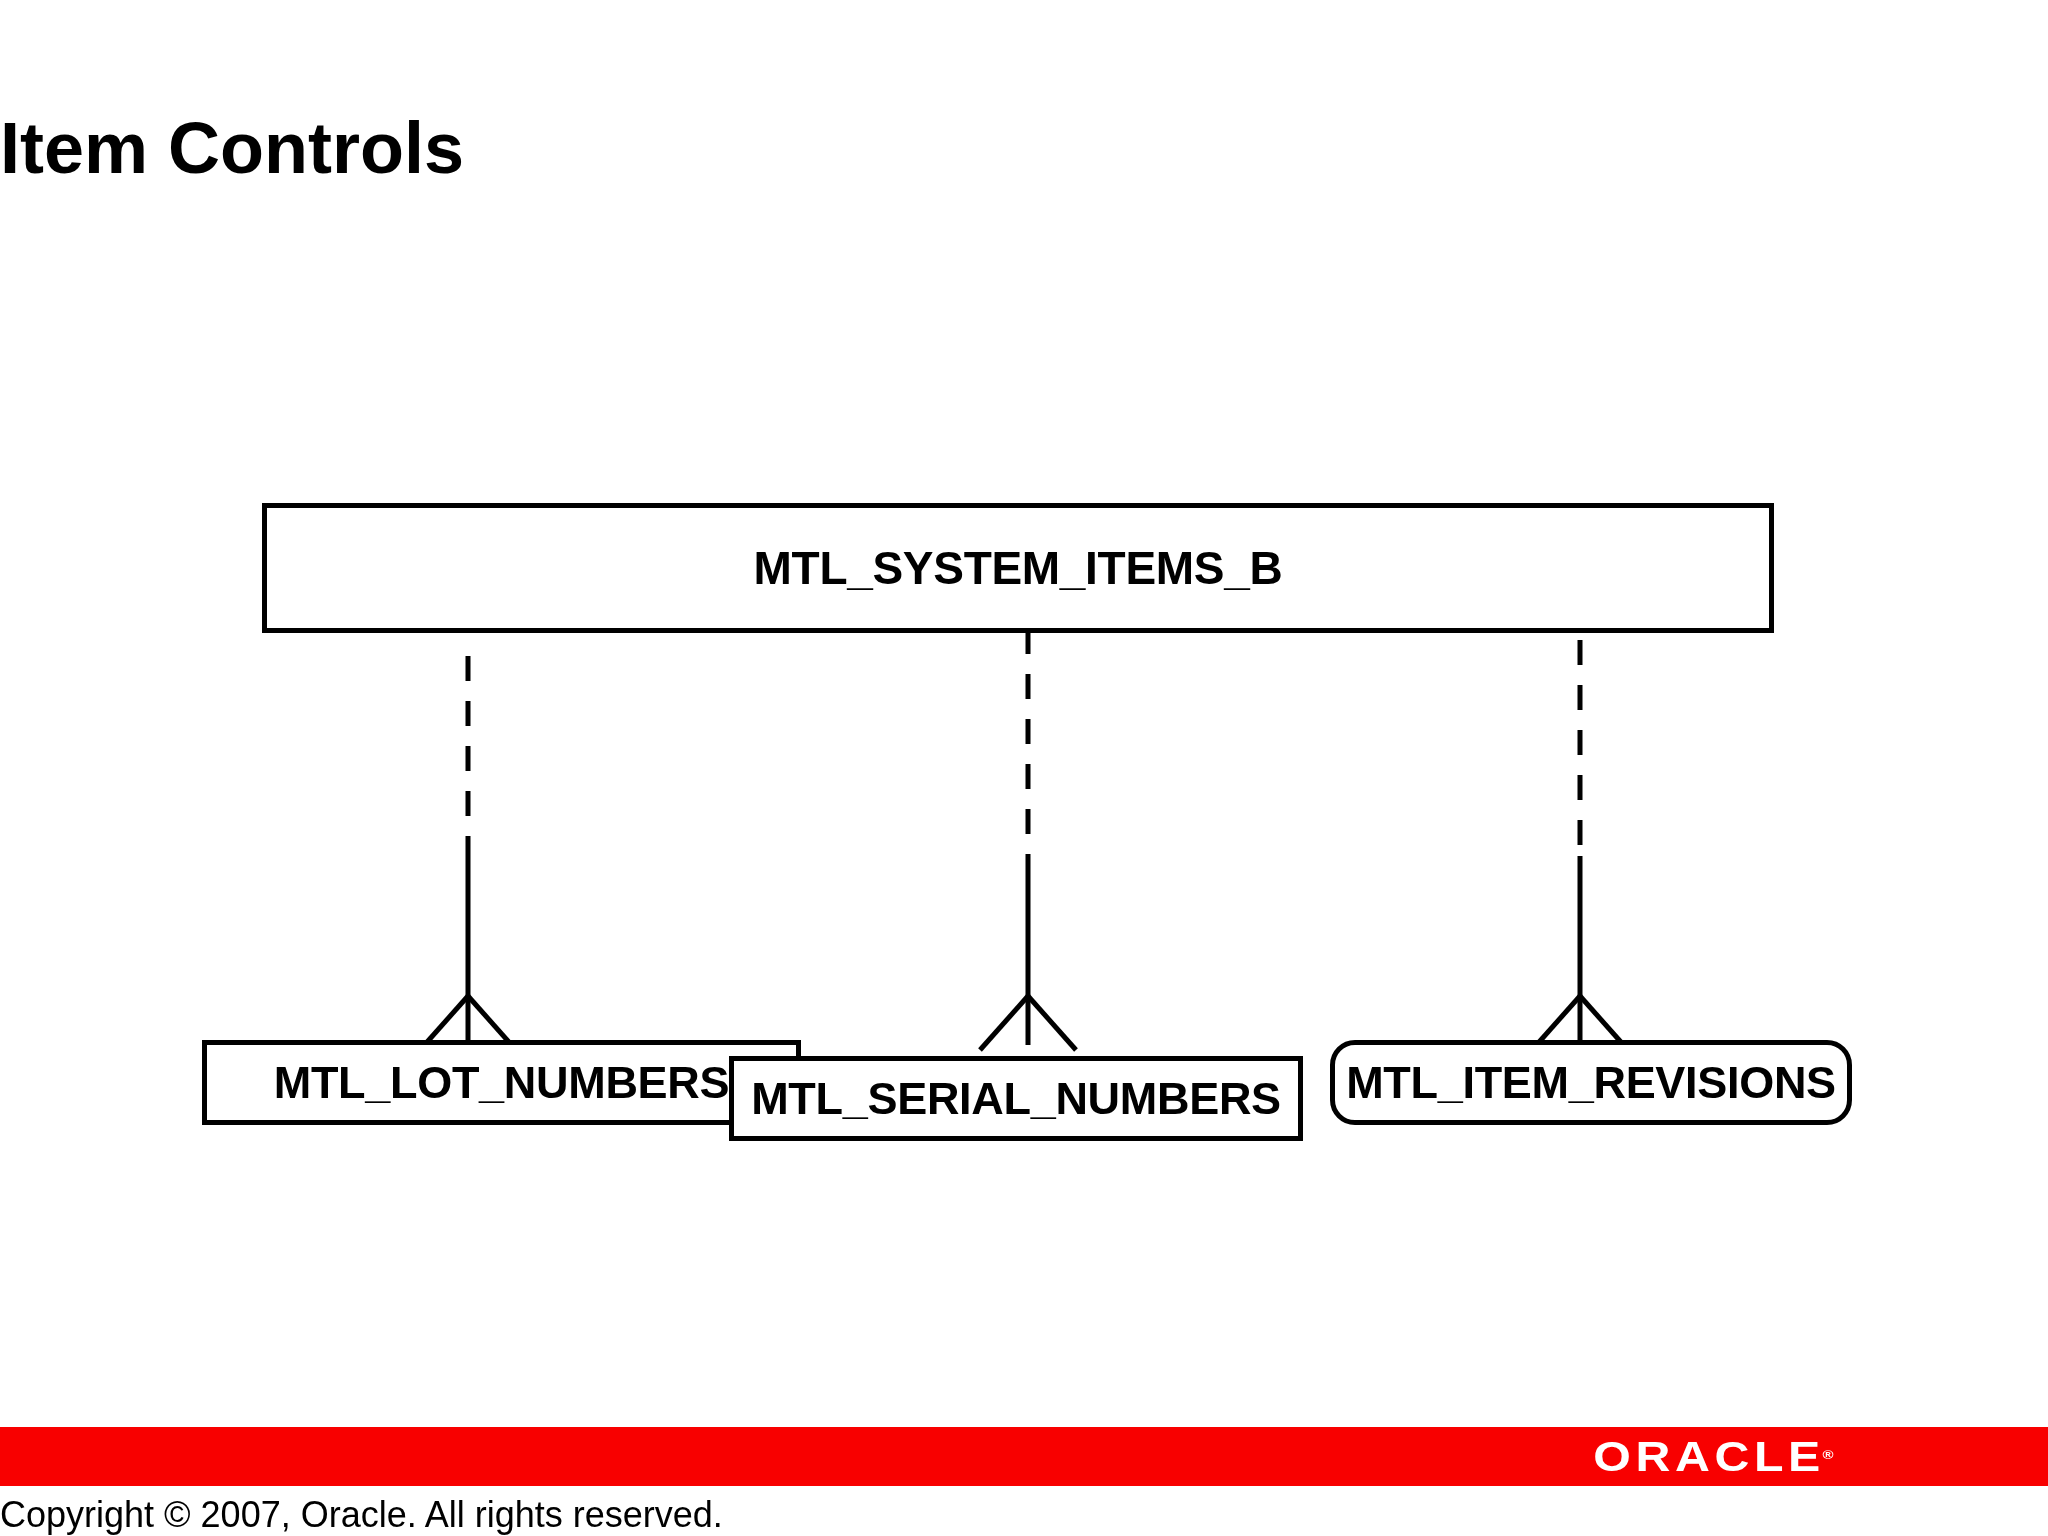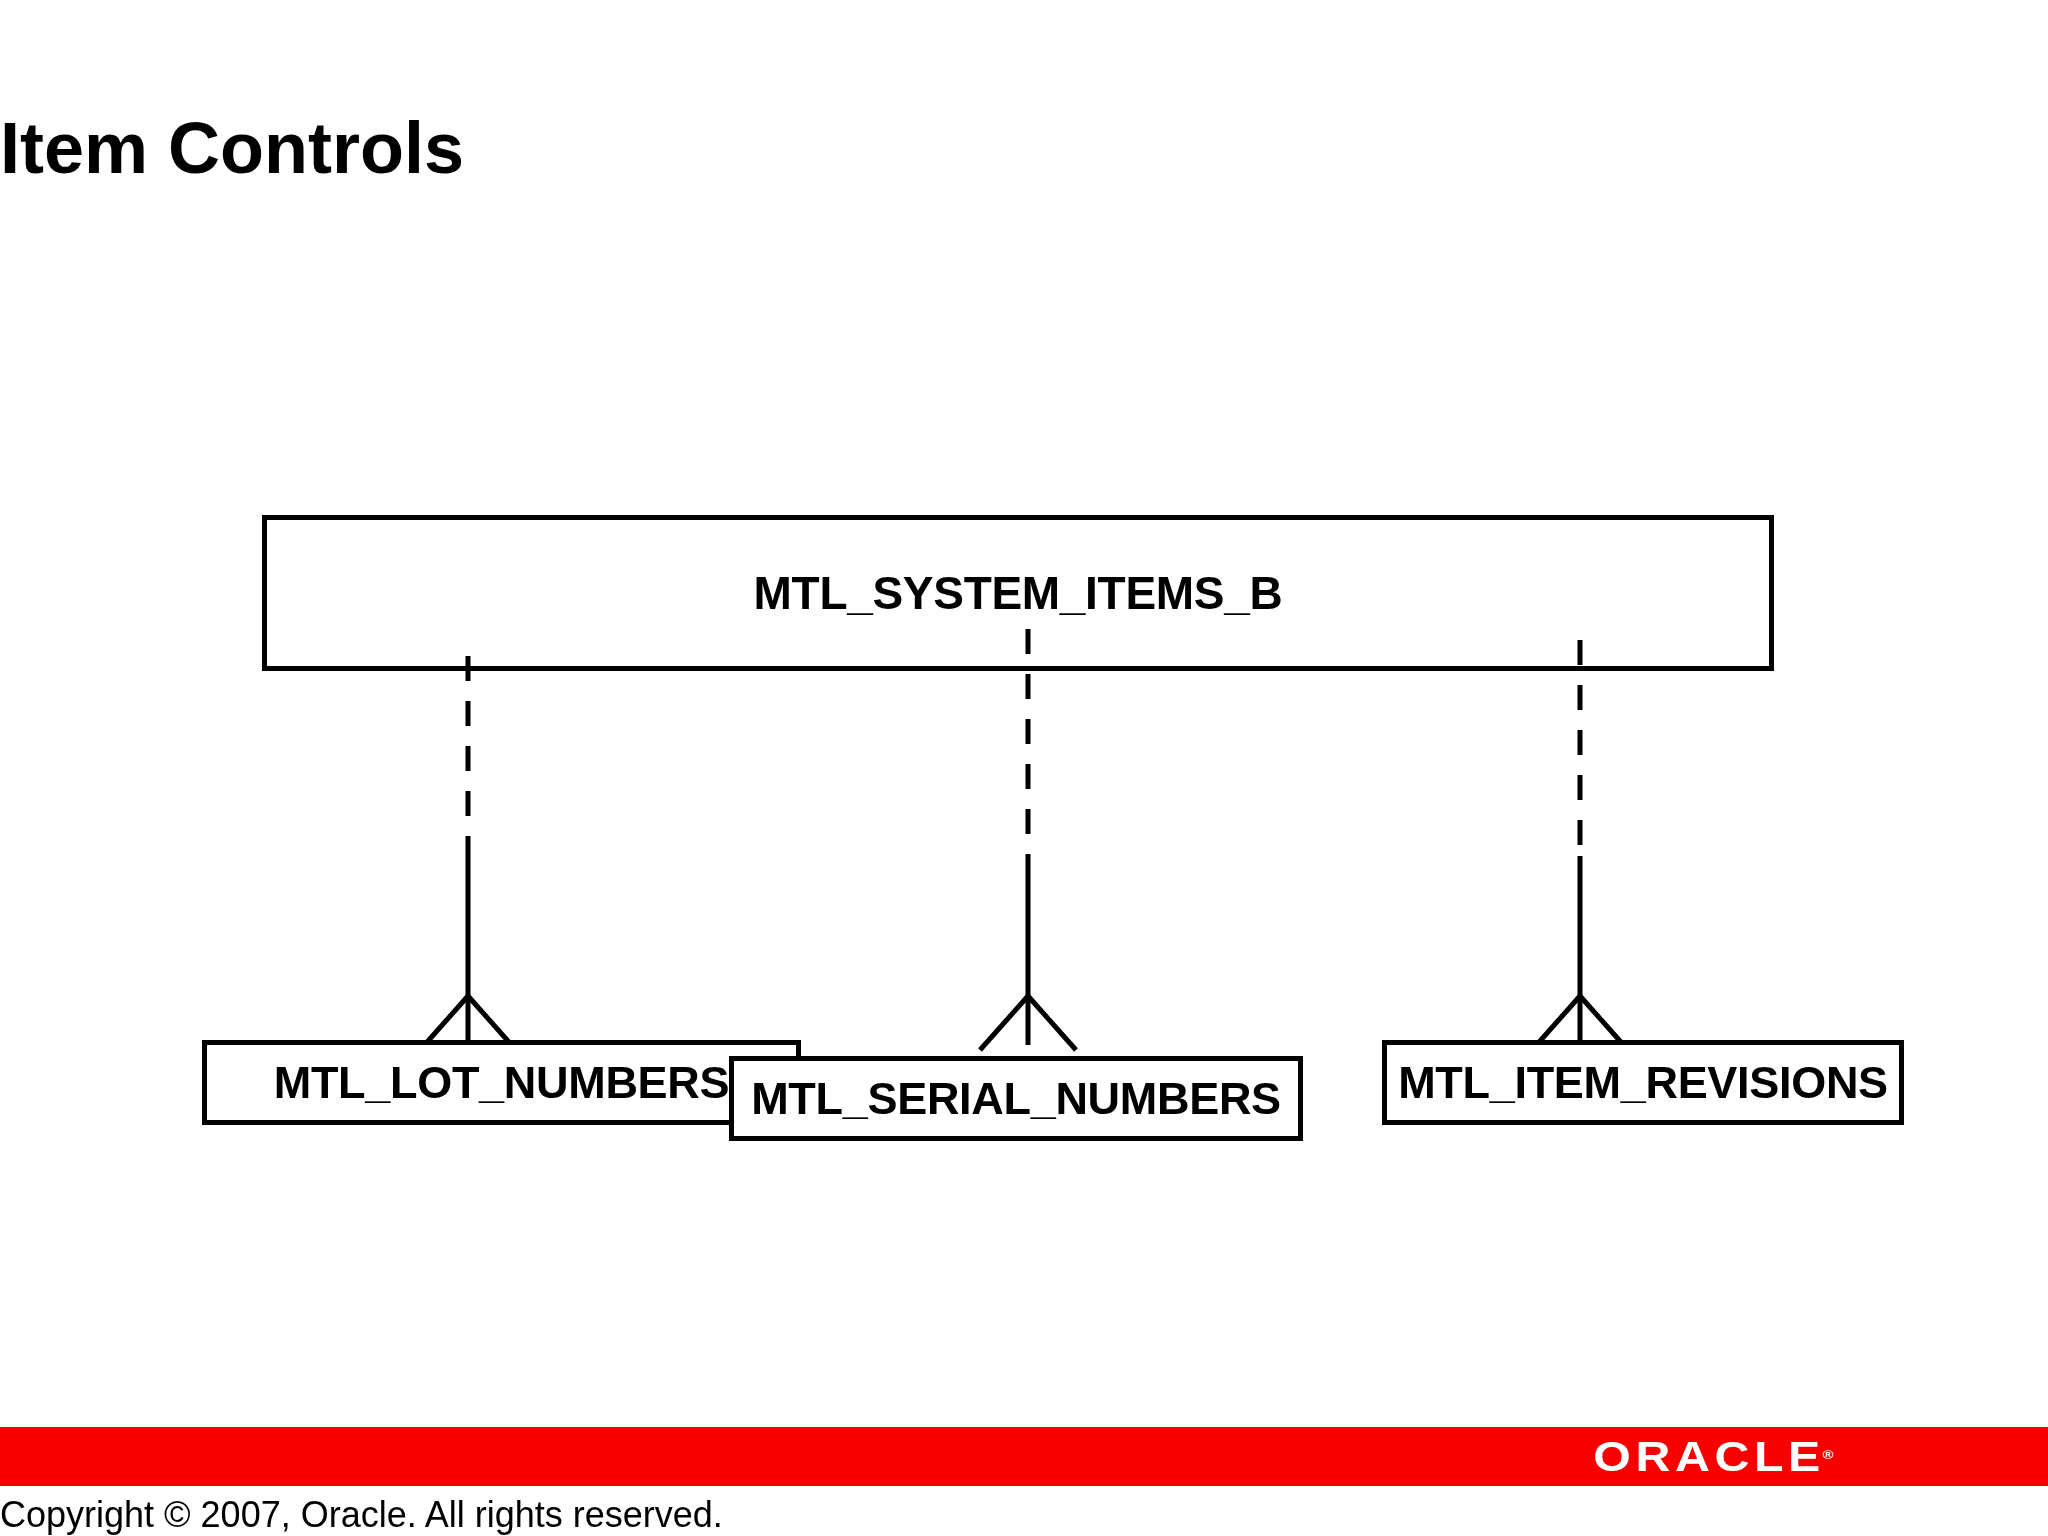--- a/index.html
+++ b/index.html
@@ -16,27 +16,27 @@
   }
   .entity-box {
     position: absolute; box-sizing: border-box;
     border: 5px solid #000000; background: #ffffff;
     display: flex; align-items: center; justify-content: center;
   }
   .entity-label {
     font-weight: bold; color: #000000; line-height: 1;
     white-space: nowrap; letter-spacing: -0.3px;
   }
-  .parent-box { left: 262px; top: 515px; width: 1512px; height: 156px; }
+  .parent-box { left: 262px; top: 503px; width: 1512px; height: 130px; }
   .parent-box .entity-label { font-size: 46px; }
   .child-box { top: 1040px; height: 85px; }
   .child-box .entity-label { font-size: 45px; }
   .child-box-lot { left: 202px; width: 599px; }
   .child-box-serial { left: 729px; width: 574px; margin-top: 16px; }
-  .child-box-revisions { left: 1382px; width: 522px; }
+  .child-box-revisions { left: 1330px; width: 522px; border-radius: 25px; }
   .connectors {
     position: absolute; left: 0; top: 0; width: 2048px; height: 1536px;
     pointer-events: none;
   }
   .connectors line { stroke: #000000; stroke-width: 5; }
   .dashed-segment { stroke-dasharray: 25 20; }
   .brand-bar {
     position: absolute; left: 0; top: 1427px; width: 2048px; height: 59px;
     background: #F80000;
   }

